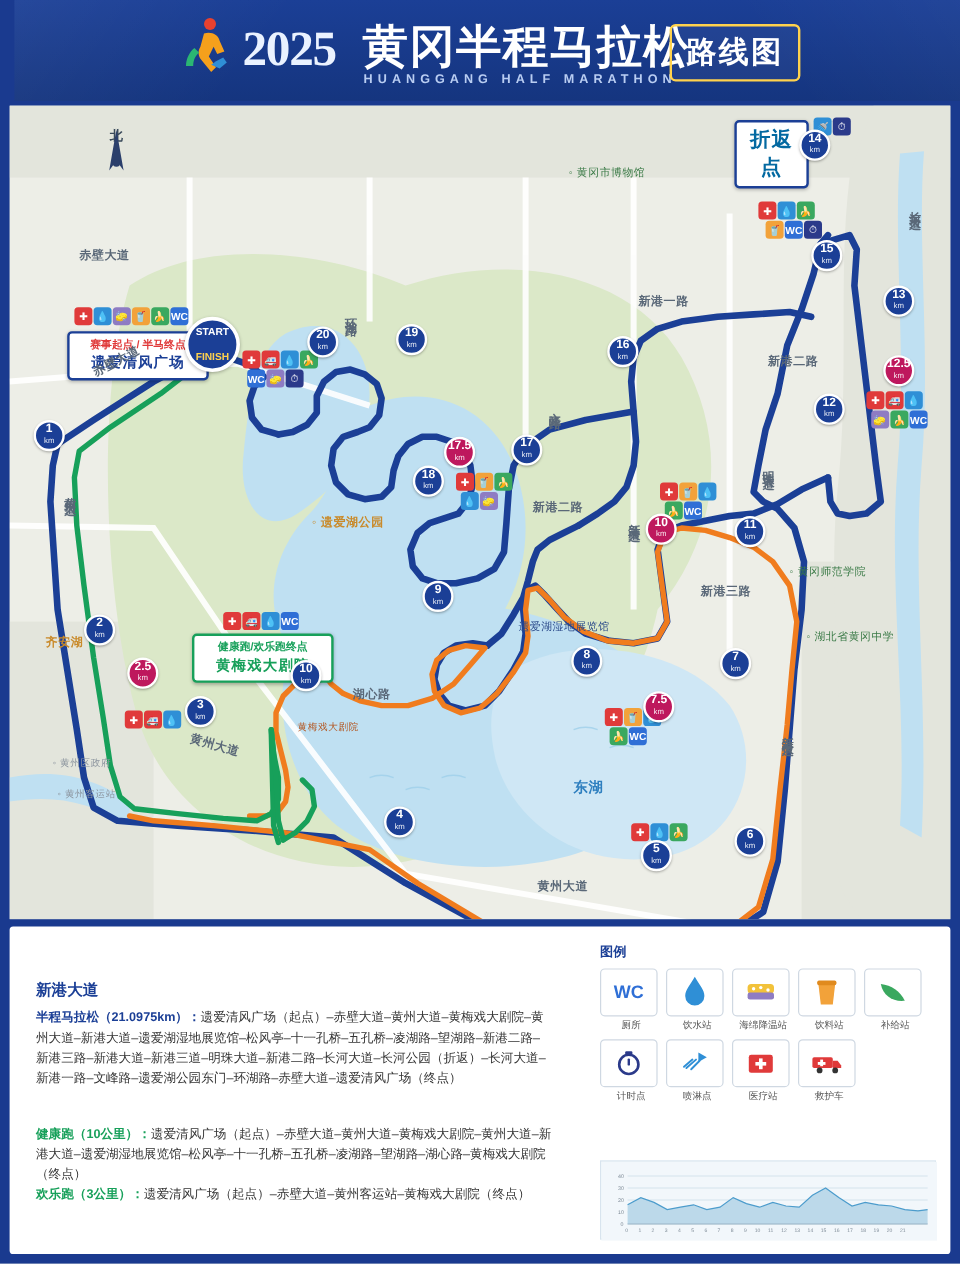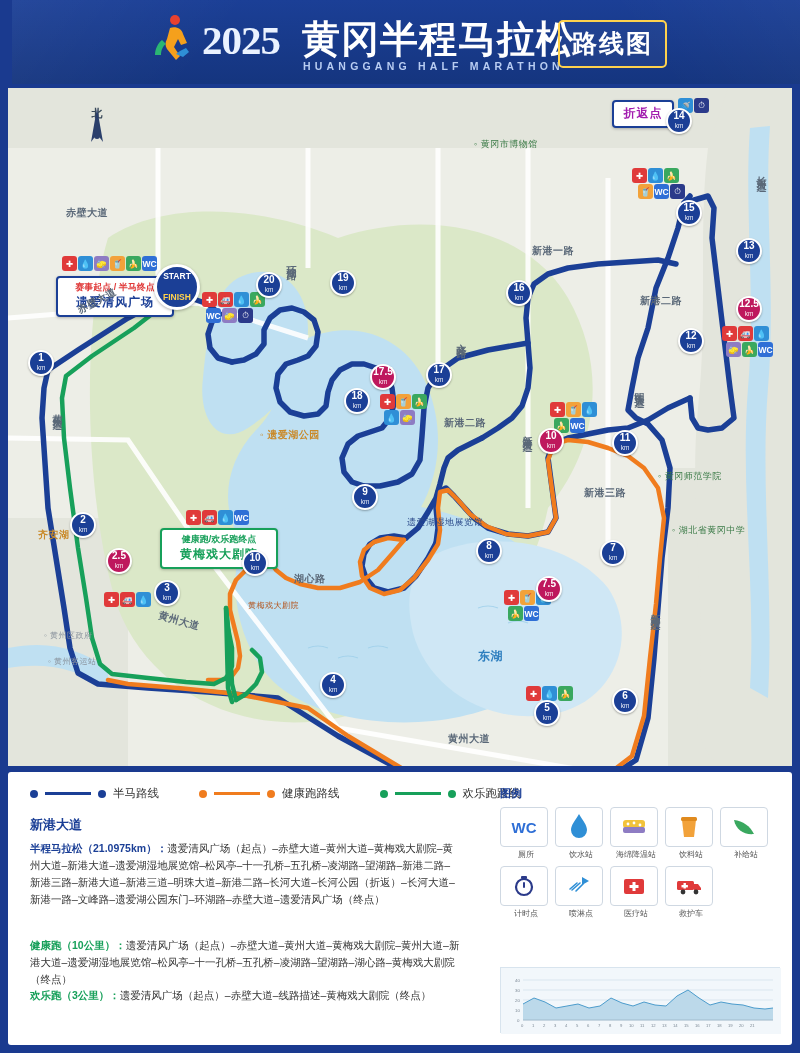--- a/index.html
+++ b/index.html
@@ -108,21 +108,21 @@
   .callout{
     position:absolute; background:#fff; border:2px solid #1b3f96; border-radius:4px;
     padding:3px 6px 4px 6px; box-shadow:0 1px 3px rgba(0,0,0,.25);
   }
   .callout .c1{ font-size:9px; color:#e03a3a; font-weight:bold; text-align:center;}
   .callout .c2{ font-size:12px; color:#1b3f96; font-weight:bold; text-align:center; letter-spacing:1px;}
   .callout.green{ border-color:#17a05a;}
   .callout.green .c1{ color:#17a05a;}
   .callout.green .c2{ color:#17a05a;}
   .callout.turn{ border-color:#1b3f96; }
-  .callout.turn .c2{ color:#a21caf; font-size:12px;}
+  .callout.turn .c2{ color:#0369a1; font-size:17px;}
 
   .startbadge{
     position:absolute; width:46px;height:46px;border-radius:50%;
     background:#1b3f96; border:3px solid #fff; color:#fff;
     display:flex;flex-direction:column;align-items:center;justify-content:center;
     font-size:8.5px; font-weight:bold; line-height:11px;
     box-shadow:0 1px 3px rgba(0,0,0,.3);
   }
   .startbadge .f{ color:#ffd24d;}
 
@@ -529,21 +529,21 @@
   <div class="mlbl road" style="left:286px; top:484px;">湖心路</div>
 
   <div class="mlbl poi" style="left:466px; top:50px;">
     <span>◦</span>
     <span>黄冈市博物馆</span>
   </div>
   <div class="mlbl park" style="left:252px; top:340px;">
     <span>◦</span>
     <span>遗爱湖公园</span>
   </div>
-  <div class="mlbl blue" style="left:399px; top:428px;">遗爱湖湿地展览馆</div>
+  <div class="mlbl blue" style="left:424px; top:428px;">遗爱湖湿地展览馆</div>
   <div class="mlbl poi" style="left:650px; top:382px;">
     <span>◦</span>
     <span>黄冈师范学院</span>
   </div>
   <div class="mlbl poi" style="left:664px; top:436px;">
     <span>◦</span>
     <span>湖北省黄冈中学</span>
   </div>
   <div class="mlbl gray" style="left:36px; top:542px;">
     <span>◦</span>
@@ -554,51 +554,31 @@
     <span>黄州客运站</span>
   </div>
   <div class="mlbl" style="left:240px; top:512px; color:#b3551f; font-size:8px;">黄梅戏大剧院</div>
 
   <div class="mlbl water" style="left:470px; top:560px;">东湖</div>
   <div class="mlbl" style="left:30px; top:440px; color:#c98a2a; font-size:10px; font-weight:bold;">齐安湖</div>
 </div>
 
 <div class="panel">
 
-  <div class="routekeys">
-    <div class="rk">
-      <span class="dot" style="background:#1b3f96"></span>
-      <span class="ln" style="background:#1b3f96"></span>
-      <span class="dot2" style="background:#1b3f96"></span>
-      <span>半马路线</span>
-    </div>
-    <div class="rk">
-      <span class="dot" style="background:#f07c1e"></span>
-      <span class="ln" style="background:#f07c1e"></span>
-      <span class="dot2" style="background:#f07c1e"></span>
-      <span>健康跑路线</span>
-    </div>
-    <div class="rk">
-      <span class="dot" style="background:#17a05a"></span>
-      <span class="ln" style="background:#17a05a"></span>
-      <span class="dot2" style="background:#17a05a"></span>
-      <span>欢乐跑路线</span>
-    </div>
-  </div>
 
   <div class="desc-title">新港大道</div>
 
   <div class="desc-block half">
     <b>半程马拉松（21.0975km）：</b><span>遗爱清风广场（起点）–赤壁大道–黄州大道–黄梅戏大剧院–黄州大道–新港大道–遗爱湖湿地展览馆–松风亭–十一孔桥–五孔桥–凌湖路–望湖路–新港二路–新港三路–新港大道–新港三道–明珠大道–新港二路–长河大道–长河公园（折返）–长河大道–新港一路–文峰路–遗爱湖公园东门–环湖路–赤壁大道–遗爱清风广场（终点）</span>
   </div>
   <div class="desc-block health">
     <b>健康跑（10公里）：</b><span>遗爱清风广场（起点）–赤壁大道–黄州大道–黄梅戏大剧院–黄州大道–新港大道–遗爱湖湿地展览馆–松风亭–十一孔桥–五孔桥–凌湖路–望湖路–湖心路–黄梅戏大剧院（终点）</span>
   </div>
   <div class="desc-block fun">
-    <b>欢乐跑（3公里）：</b><span>遗爱清风广场（起点）–赤壁大道–线路描述–黄梅戏大剧院（终点）</span>
+    <b>欢乐跑（3公里）：</b><span>遗爱清风广场（起点）–赤壁大道–黄州客运站–黄梅戏大剧院（终点）</span>
   </div>
 
   <div class="legend-box">
     <div class="lt">图例</div>
     <div class="lgrid">
       <div class="lg">
         <div class="box" style="background:#ffffff;border:1px solid #cfd8e2;color:#2f6fd6;font-size:15px;font-weight:bold;">
             <span>WC</span>
           </div>
         <div class="cap">厕所</div>

